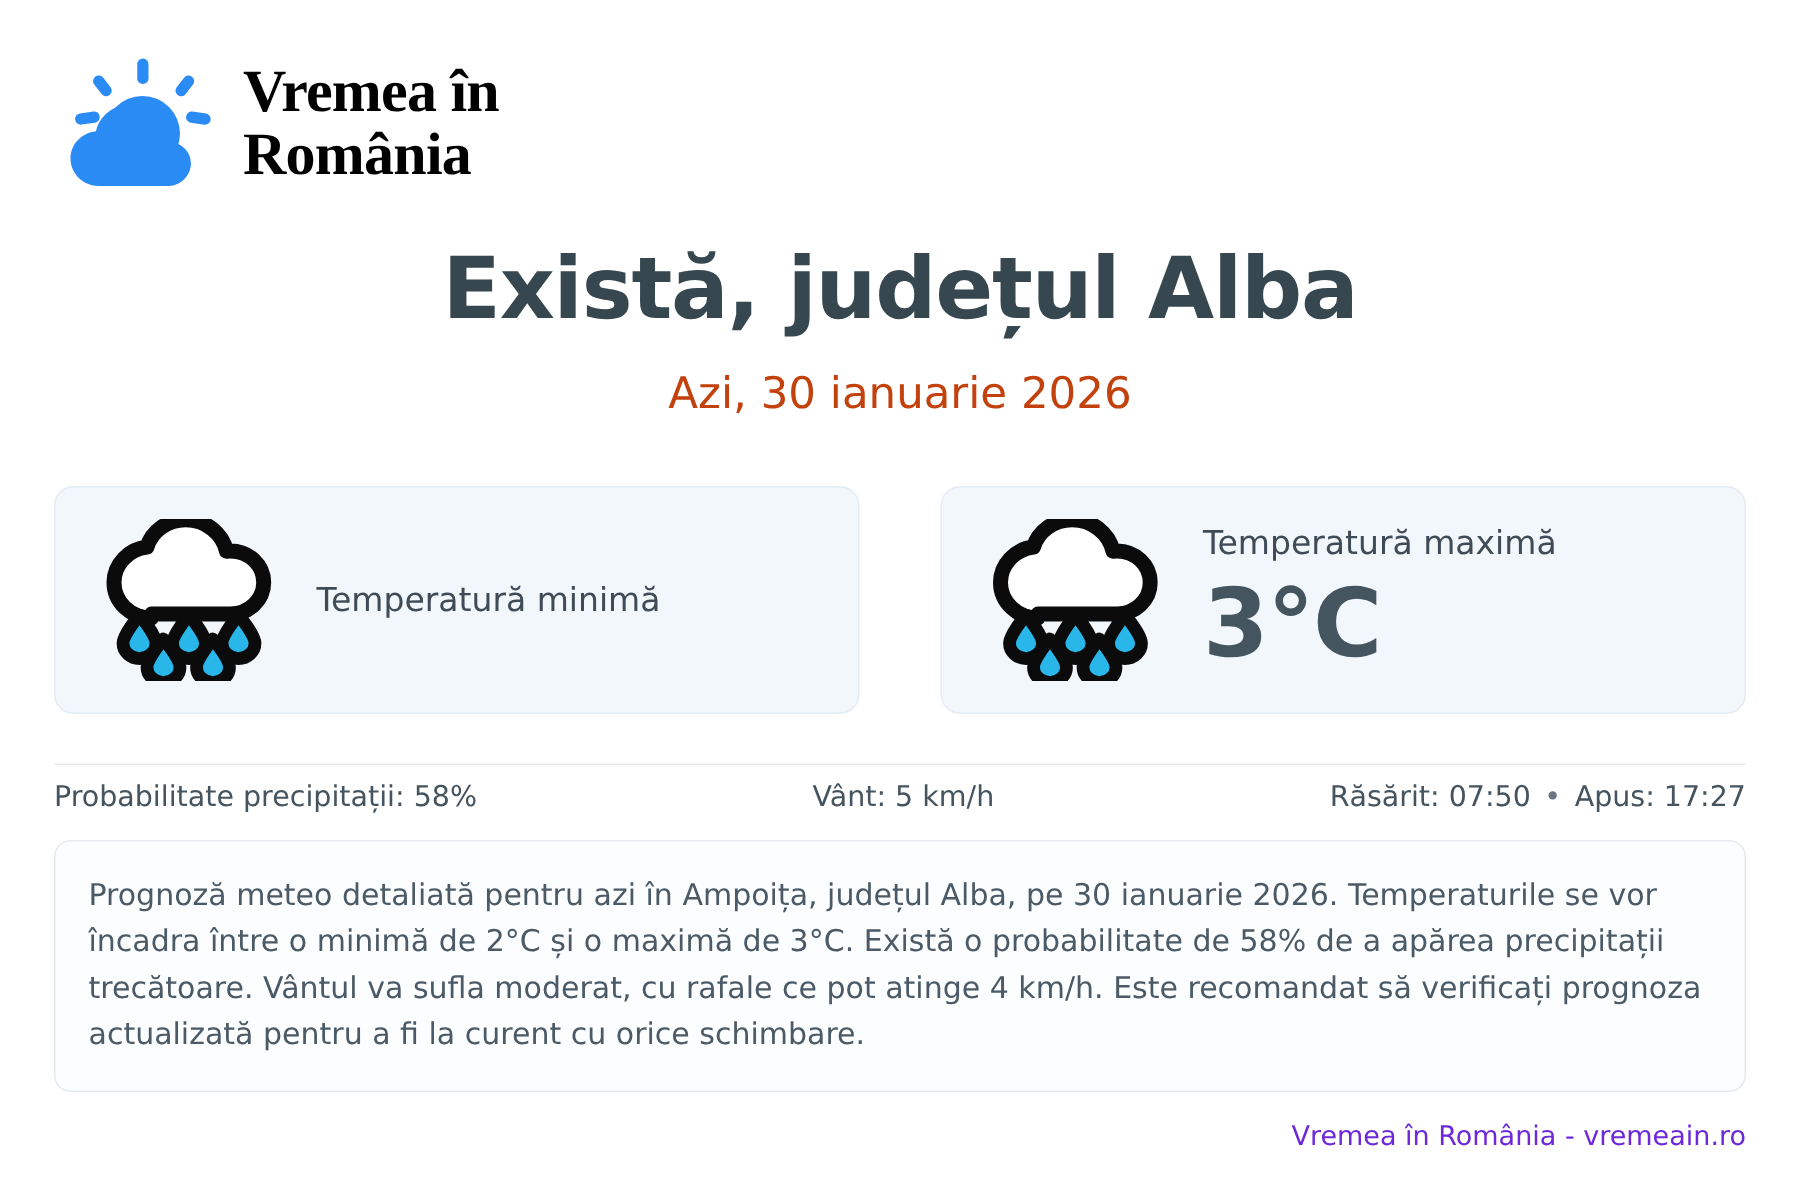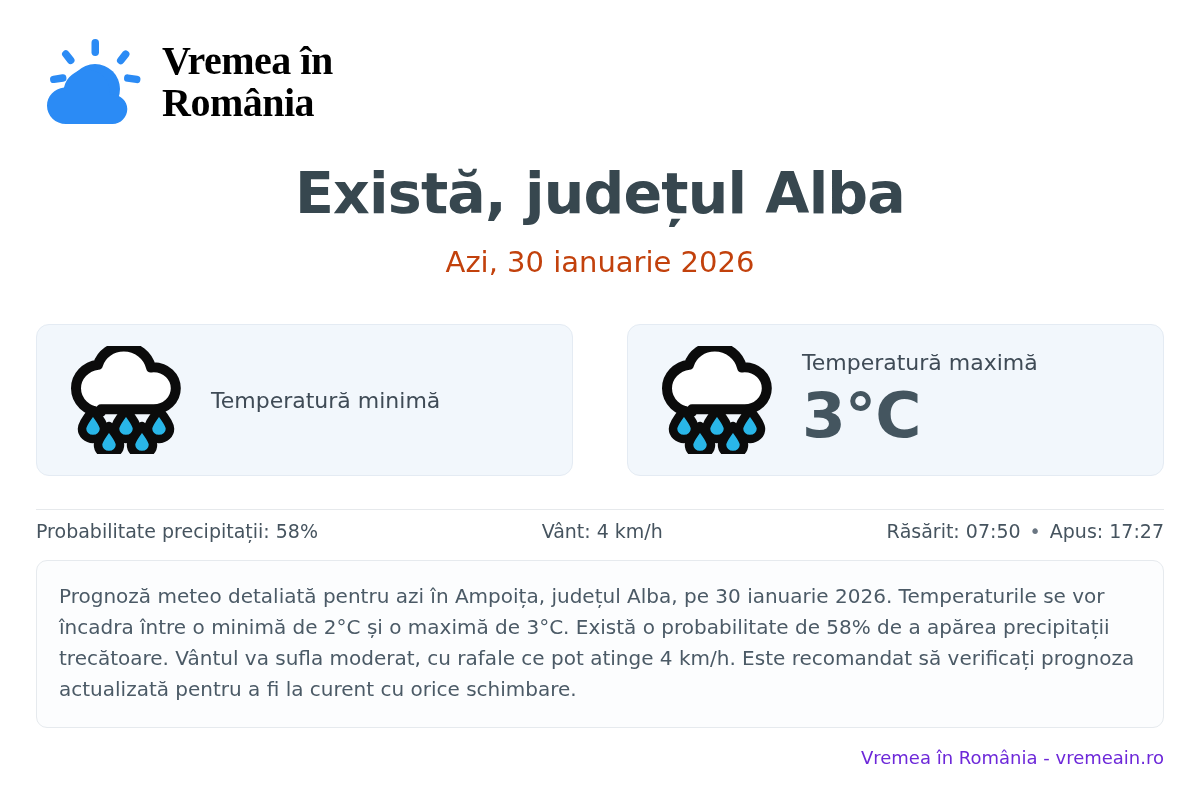--- a/index.html
+++ b/index.html
@@ -241,21 +241,21 @@
         <div class="temp-value">3°C</div>
       </div>
     </div>
 
   </div>
 
   <hr class="divider">
 
   <div class="stats">
     <div class="stat stat-precip">Probabilitate precipitații: 58%</div>
-    <div class="stat stat-wind">Vânt: 4 km/h</div>
+    <div class="stat stat-wind">Vânt: 5 km/h</div>
     <div class="stat stat-sun">
       <span>Răsărit: 07:50</span><span class="stat-sep">•</span><span>Apus: 17:27</span>
     </div>
   </div>
 
   <div class="description">Prognoză meteo detaliată pentru azi în Ampoița, județul Alba, pe 30 ianuarie 2026. Temperaturile se vor încadra între o minimă de 2°C și o maximă de 3°C. Există o probabilitate de 58% de a apărea precipitații trecătoare. Vântul va sufla moderat, cu rafale ce pot atinge 4 km/h. Este recomandat să verificați prognoza actualizată pentru a fi la curent cu orice schimbare.</div>
 
   <div class="footer">Vremea în România - vremeain.ro</div>
 
 </div>

